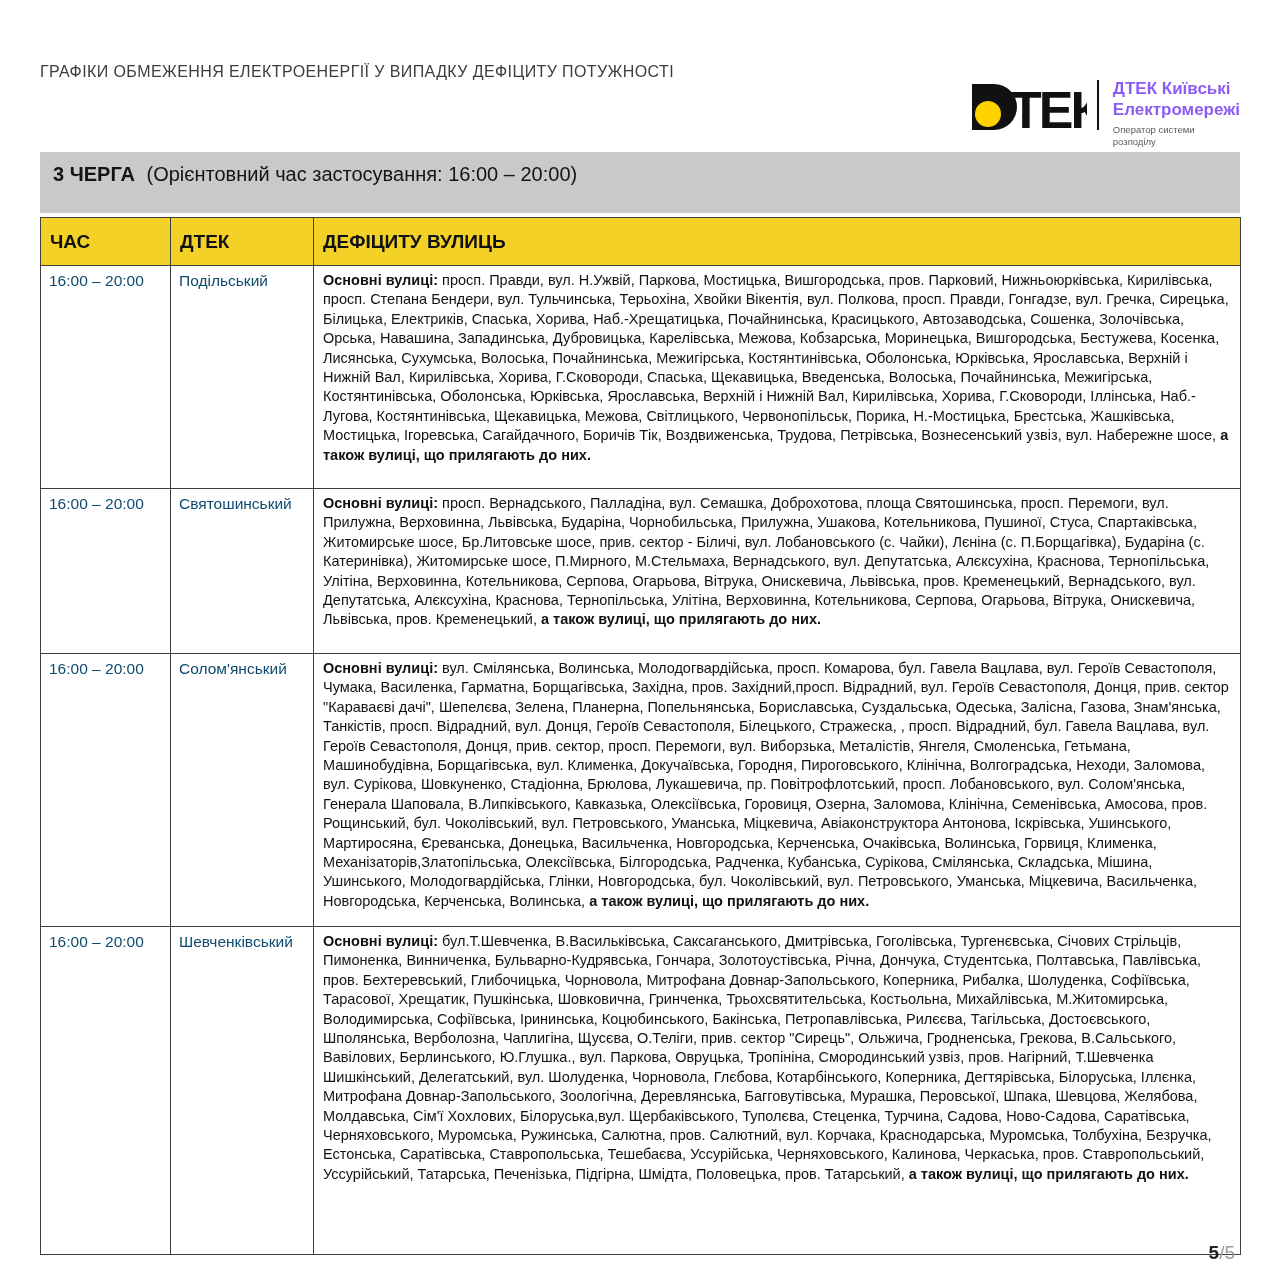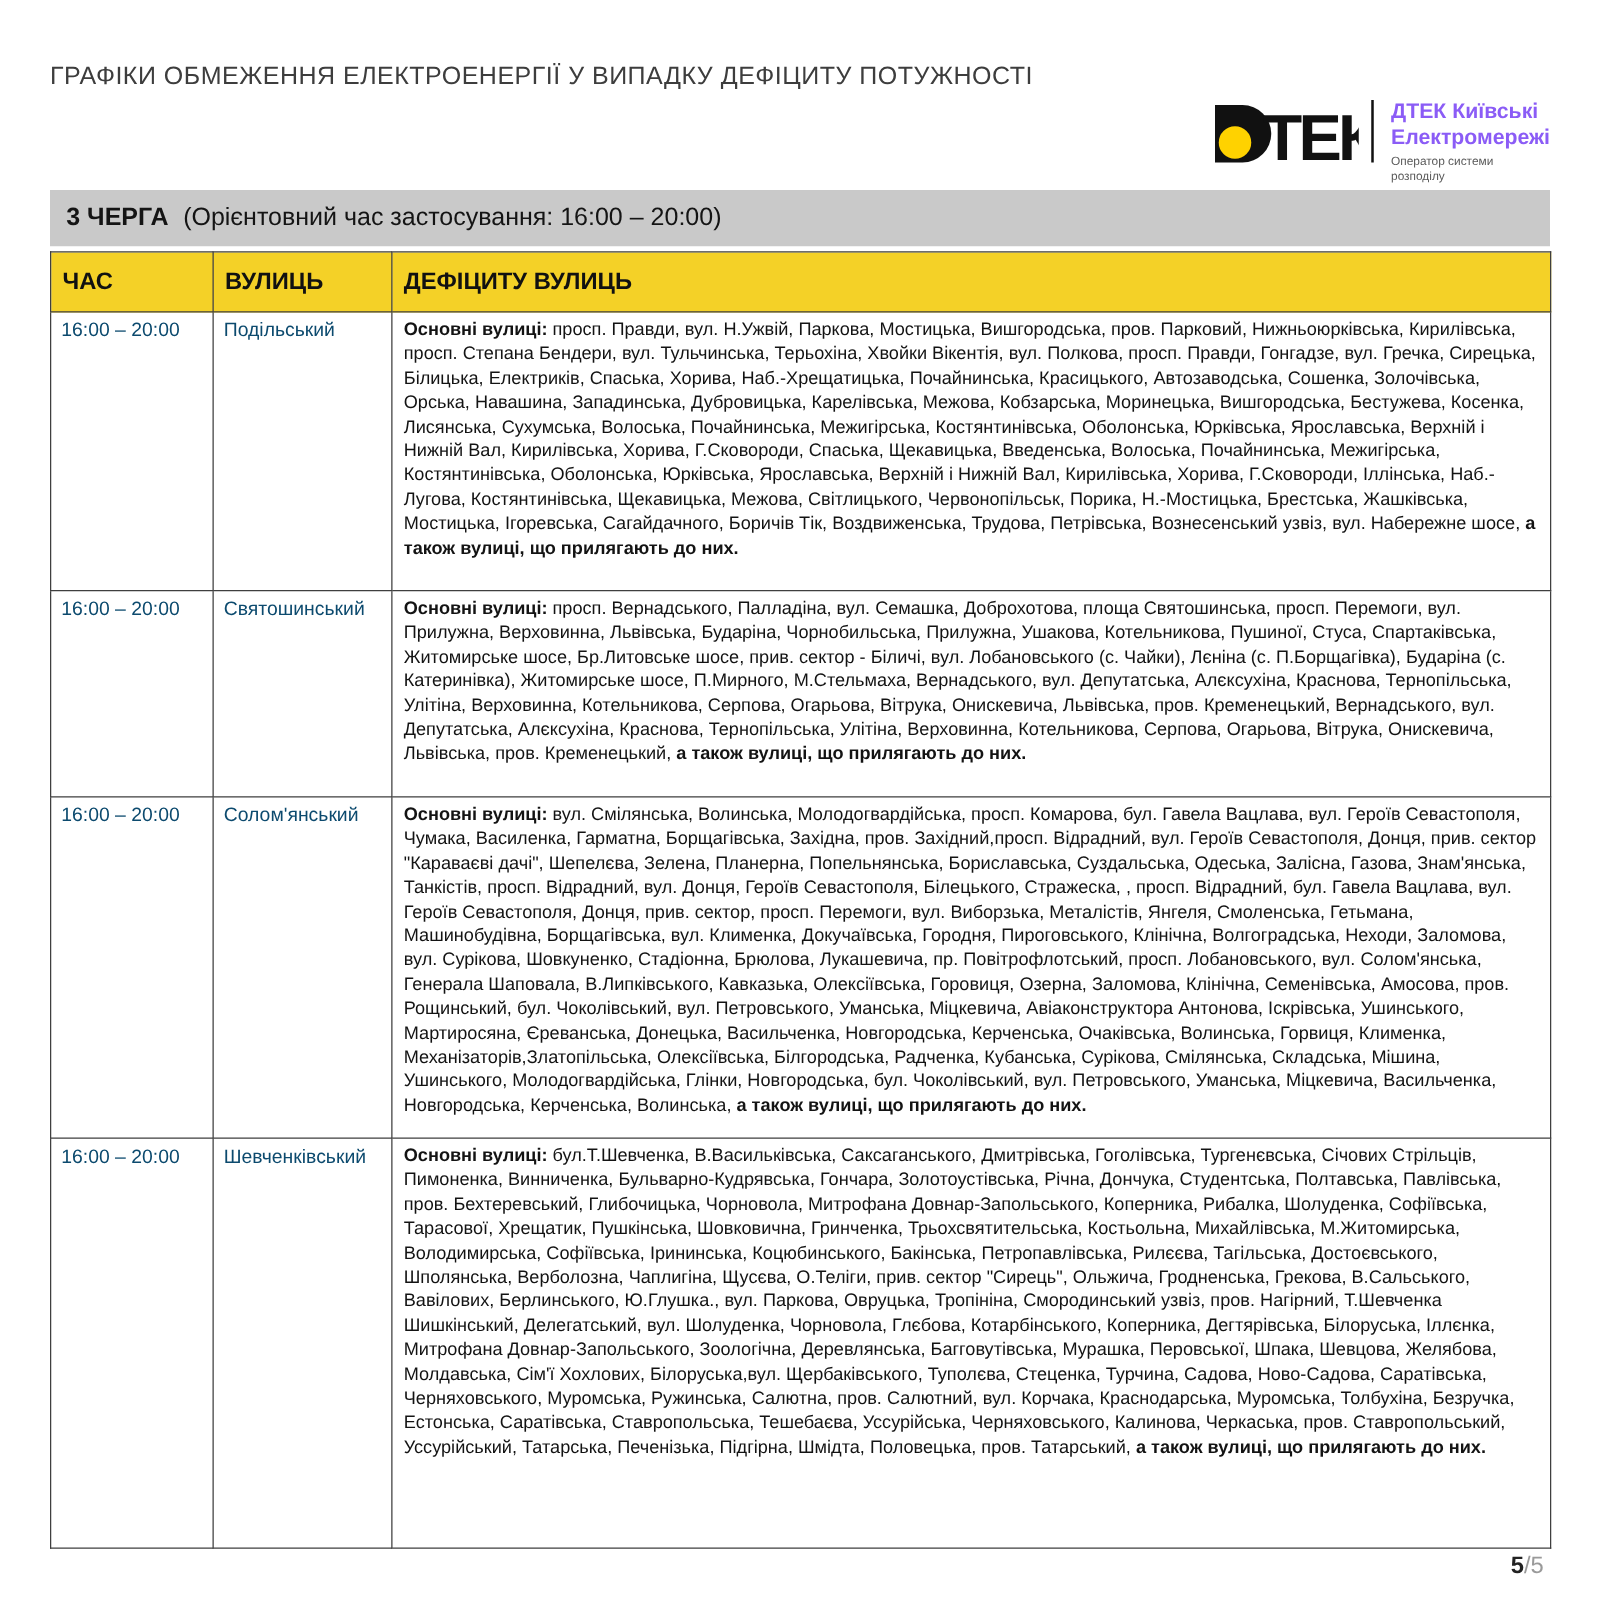--- a/index.html
+++ b/index.html
@@ -2,30 +2,30 @@
 <html><head>
 <meta charset="utf-8">
 <style>
   html,body{margin:0;padding:0;}
   body{background:#e8e8e8;font-family:"Liberation Sans", sans-serif;}
   .page{position:relative;width:1280px;height:1280px;background:#ffffff;overflow:hidden;margin:0 auto;}
   .content{margin:0 40px;}
 
   
   .top-header{display:flex;justify-content:space-between;align-items:flex-start;padding-top:46px;height:72px;}
-  .doc-title{margin-top:4px;font-size:20px;letter-spacing:0.4px;color:#3d3d3d;font-weight:400;}
+  .doc-title{margin-top:17px;font-size:16px;letter-spacing:0.4px;color:#3d3d3d;font-weight:400;}
   .logo-block{display:flex;align-items:flex-start;margin-top:32px;}
   .logo-mark{width:118px;height:58px;}
   .logo-divider{width:2px;height:50px;background:#111;margin:2px 14px 0 10px;}
   .logo-text{padding-top:0;}
   .logo-company{font-size:17px;font-weight:bold;color:#8b5cf6;line-height:21px;}
   .logo-subtitle{margin-top:4px;font-size:9.5px;color:#5a5a5a;line-height:12px;}
 
   
-  .queue-banner{margin-top:34px;height:45px;line-height:45px;background:#c9c9c9;padding-left:13px;font-size:20px;color:#141414;white-space:nowrap;}
+  .queue-banner{margin-top:34px;height:61px;line-height:45px;background:#c9c9c9;padding-left:13px;font-size:20px;color:#141414;white-space:nowrap;}
   .queue-banner .q{font-weight:bold;margin-right:6px;}
 
   
   table.schedule{margin-top:4px;width:1200px;border-collapse:collapse;table-layout:fixed;}
   table.schedule th, table.schedule td{border:1px solid #3f3f3f;vertical-align:top;text-align:left;}
   col.c-time{width:130px;} col.c-district{width:143px;} col.c-streets{width:927px;}
   thead th{background:#f4d127;font-size:19px;font-weight:bold;color:#111;padding:13px 9px 12px 9px;margin-top:20px;}
   td.time-cell, td.district-cell{font-size:15.5px;color:#0c4a6e;padding:6px 8px;}
   td.streets-cell{font-size:14.5px;line-height:19.4px;color:#131313;padding:5px 9px 6px 9px;}
   .b{font-weight:bold;}
@@ -74,21 +74,21 @@
 
     <table class="schedule">
       <colgroup>
           <col class="c-time">
           <col class="c-district">
           <col class="c-streets">
         </colgroup>
       <thead>
         <tr>
           <th>ЧАС</th>
-          <th>ВУЛИЦЬ</th>
+          <th>ДТЕК</th>
           <th>ДЕФІЦИТУ ВУЛИЦЬ</th>
         </tr>
       </thead>
       <tbody>
         <tr class="r0">
           <td class="time-cell">16:00 – 20:00</td>
           <td class="district-cell">Подільський</td>
           <td class="streets-cell">
             <span class="b">Основні вулиці:</span>
             <span>просп. Правди, вул. Н.Ужвій, Паркова, Мостицька, Вишгородська, пров. Парковий, Нижньоюрківська, Кирилівська, просп. Степана Бендери, вул. Тульчинська, Терьохіна, Хвойки Вікентія, вул. Полкова, просп. Правди, Гонгадзе, вул. Гречка, Сирецька, Білицька, Електриків, Спаська, Хорива, Наб.-Хрещатицька, Почайнинська, Красицького, Автозаводська, Сошенка, Золочівська, Орська, Навашина, Западинська, Дубровицька, Карелівська, Межова, Кобзарська, Моринецька, Вишгородська, Бестужева, Косенка, Лисянська, Сухумська, Волоська, Почайнинська, Межигірська, Костянтинівська, Оболонська, Юрківська, Ярославська, Верхній і Нижній Вал, Кирилівська, Хорива, Г.Сковороди, Спаська, Щекавицька, Введенська, Волоська, Почайнинська, Межигірська, Костянтинівська, Оболонська, Юрківська, Ярославська, Верхній і Нижній Вал, Кирилівська, Хорива, Г.Сковороди, Іллінська, Наб.-Лугова, Костянтинівська, Щекавицька, Межова, Світлицького, Червонопільськ, Порика, Н.-Мостицька, Брестська, Жашківська, Мостицька, Ігоревська, Сагайдачного, Боричів Тік, Воздвиженська, Трудова, Петрівська, Вознесенський узвіз, вул. Набережне шосе,</span>

